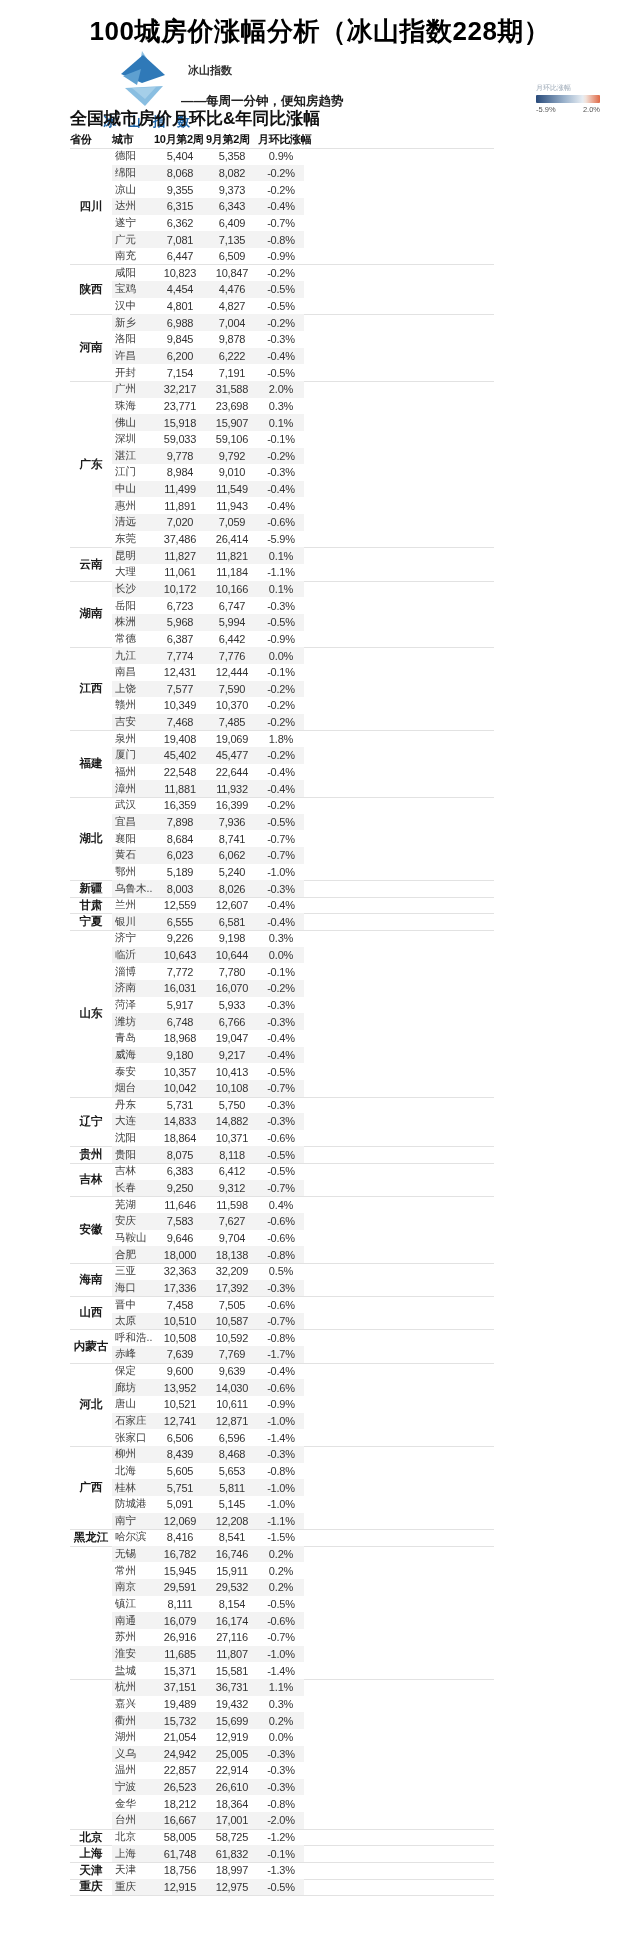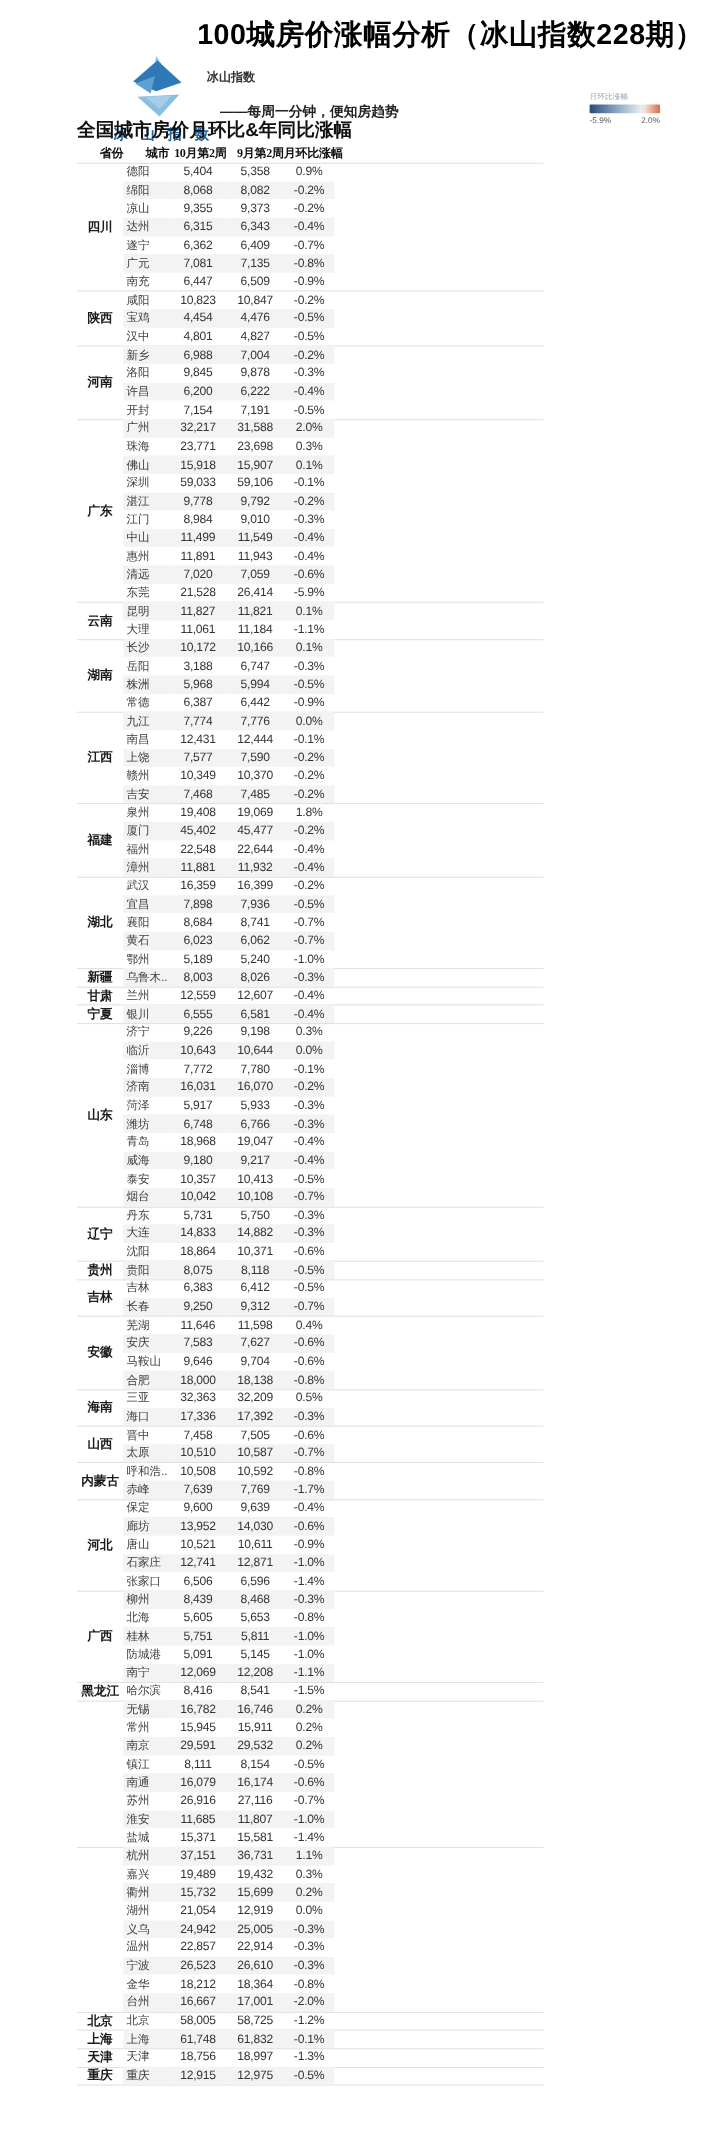--- a/index.html
+++ b/index.html
@@ -1,36 +1,36 @@
 <!DOCTYPE html>
 <html><head>
 <meta charset="utf-8">
 <style>
   html,body{margin:0;padding:0;background:#fff;}
   body{width:640px;font-family:"Liberation Sans","DejaVu Sans",sans-serif;color:#222;}
   .page{position:relative;width:640px;height:1944px;background:#fff;overflow:hidden;}
   
   .top{position:relative;height:130px;}
-  .title{position:absolute;top:14px;left:0;width:100%;text-align:right;
+  .title{position:absolute;top:14px;left:0;width:100%;text-align:center;
          font-size:26px;font-weight:800;color:#000;letter-spacing:0.5px;white-space:nowrap;}
   .logo{position:absolute;left:112px;top:50px;width:66px;height:60px;}
   .logo-caption{position:absolute;left:74px;top:113px;width:120px;text-align:right;
                 font-size:13px;font-weight:700;color:#1c64a8;letter-spacing:4px;white-space:nowrap;}
   .brand{position:absolute;left:188px;top:63px;font-size:11px;font-weight:700;color:#333;text-align:center;}
-  .slogan{position:absolute;left:200px;top:93px;font-size:12.5px;font-weight:700;color:#222;white-space:nowrap;}
+  .slogan{position:absolute;left:181px;top:93px;font-size:12.5px;font-weight:700;color:#222;white-space:nowrap;}
   .legend{position:absolute;right:40px;top:83px;width:64px;}
   .legend-title{font-size:7px;color:#9aa7b5;margin-bottom:2px;}
   .legend-bar{height:8px;border-radius:1px;
       background:linear-gradient(to right,#284a7a 0%,#9db4cd 45%,#e7edf3 73%,#f2e2da 78%,#df6845 100%);}
   .legend-labels{display:flex;justify-content:space-between;font-size:7.5px;color:#555;margin-top:2px;}
   .subtitle{position:absolute;left:70px;top:107px;font-size:17px;font-weight:700;color:#111;}
   
   .thead{display:flex;padding-left:70px;height:18px;align-items:center;position:relative;}
   .thead::after{content:"";position:absolute;left:70px;bottom:-1px;width:424px;border-bottom:1px solid #e2e2e2;}
-  .h{font-weight:700;font-size:11px;color:#111;text-align:right;white-space:nowrap;letter-spacing:-0.3px;font-family:Liberation Serif, serif;}
+  .h{font-weight:700;font-size:11px;color:#111;text-align:left;white-space:nowrap;letter-spacing:-0.3px;}
   .h.hprov{width:42px}.h.hcity{width:42px}.h.hoct{width:52px}.h.hsep{width:52px}.h.hmom{width:46px}
   
   .tbody{padding-left:70px;position:relative;}
   .pgroup{position:relative;}
   .pgroup:not(:first-child)::before{content:"";position:absolute;left:0;top:0;width:424px;border-top:1px solid #e2e2e2;}
   .tbody::after{content:"";display:block;margin-left:0;width:424px;border-bottom:1px solid #e2e2e2;}
   .plabel{position:absolute;left:0;top:0;bottom:0;width:42px;display:flex;align-items:center;
           justify-content:center;font-size:11.5px;font-weight:700;color:#1a1a1a;white-space:nowrap;z-index:2;}
   .row{display:flex;height:16.65px;margin-left:42px;position:relative;}
   .cell{height:100%;display:flex;align-items:center;justify-content:center;box-sizing:border-box;}
@@ -225,21 +225,21 @@
           <div class="cell momc bandable">-0.4%</div>
         </div>
         <div class="row band">
           <div class="cell city bandable">清远</div>
           <div class="cell num bandable">7,020</div>
           <div class="cell num bandable">7,059</div>
           <div class="cell momc bandable">-0.6%</div>
         </div>
         <div class="row">
           <div class="cell city bandable">东莞</div>
-          <div class="cell num bandable">21,528</div>
+          <div class="cell num bandable">37,486</div>
           <div class="cell num bandable">26,414</div>
           <div class="cell momc bandable">-5.9%</div>
         </div>
       </div>
       <div class="pgroup">
         <div class="plabel">云南</div>
         <div class="row band">
           <div class="cell city bandable">昆明</div>
           <div class="cell num bandable">11,827</div>
           <div class="cell num bandable">11,821</div>
@@ -255,21 +255,21 @@
       <div class="pgroup">
         <div class="plabel">湖南</div>
         <div class="row band">
           <div class="cell city bandable">长沙</div>
           <div class="cell num bandable">10,172</div>
           <div class="cell num bandable">10,166</div>
           <div class="cell momc bandable">0.1%</div>
         </div>
         <div class="row">
           <div class="cell city bandable">岳阳</div>
-          <div class="cell num bandable">3,188</div>
+          <div class="cell num bandable">6,723</div>
           <div class="cell num bandable">6,747</div>
           <div class="cell momc bandable">-0.3%</div>
         </div>
         <div class="row band">
           <div class="cell city bandable">株洲</div>
           <div class="cell num bandable">5,968</div>
           <div class="cell num bandable">5,994</div>
           <div class="cell momc bandable">-0.5%</div>
         </div>
         <div class="row">

